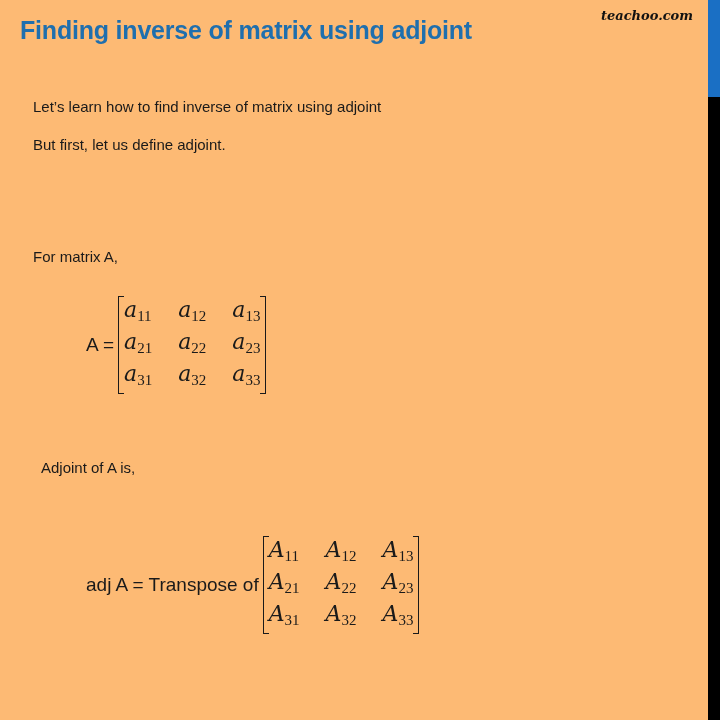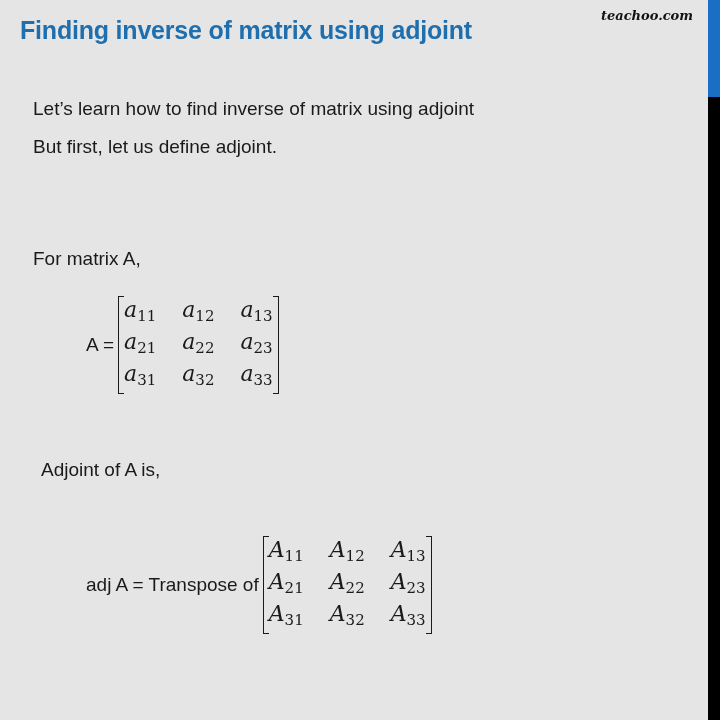--- a/index.html
+++ b/index.html
@@ -1,31 +1,31 @@
 <!DOCTYPE html>
 <html><head>
   <meta charset="utf-8">
   <style>
     html, body { margin: 0; padding: 0; }
     body { width: 720px; height: 720px; position: relative; background: #ffffff; overflow: hidden; font-family: "Liberation Sans", sans-serif; color: #1a1a1a; }
-    .slide { position: absolute; left: 0; top: 0; width: 708px; height: 720px; background: #e5e5e5; }
+    .slide { position: absolute; left: 0; top: 0; width: 708px; height: 720px; background: #fdba74; }
     .edge-bar { position: absolute; left: 708px; top: 0; width: 12px; height: 720px; background: #000; }
     .edge-bar .accent { position: absolute; left: 0; top: 0; width: 12px; height: 97px; background: #1a6fc4; }
     .title { position: absolute; left: 20px; top: 16px; font-size: 25px; font-weight: bold; color: #1f6fae; letter-spacing: -0.2px; }
     .brand { position: absolute; left: 601px; top: 8px; font-family: "DejaVu Serif", serif; font-style: italic; font-weight: bold; font-size: 13px; color: #111; }
-    .line { position: absolute; left: 33px; font-size: 19px; color: #1a1a1a; }
+    .line { position: absolute; left: 33px; font-size: 15px; color: #1a1a1a; }
     .math { font-family: "DejaVu Serif", serif; font-style: italic; }
     .mrow { display: flex; align-items: center; position: absolute; }
     .eq-label { font-size: 19px; margin-right: 4px; }
     .bracket { position: relative; display: grid; grid-template-columns: repeat(3, auto); column-gap: 26px; row-gap: 2px; padding: 2px 6px; }
     .bracket::before, .bracket::after { content: ""; position: absolute; top: 0; bottom: 0; width: 5px; border: 1.6px solid #1a1a1a; }
     .bracket::before { left: 0; border-right: none; }
     .bracket::after { right: 0; border-left: none; }
     .cell { font-size: 22px; line-height: 24px; white-space: nowrap; }
-    .cell sub { font-style: normal; font-size: 15px; vertical-align: -4px; }
+    .cell sub { font-style: normal; font-size: 15px; vertical-align: -4px; font-family: Liberation Serif, serif; }
   </style>
 </head>
 <body>
 
 <div class="slide">
   <div class="title">Finding inverse of matrix using adjoint</div>
   <div class="brand">teachoo.com</div>
 
   <div class="line" style="top:98px;">Let’s learn how to find inverse of matrix using adjoint</div>
   <div class="line" style="top:136px;">But first, let us define adjoint.</div>

